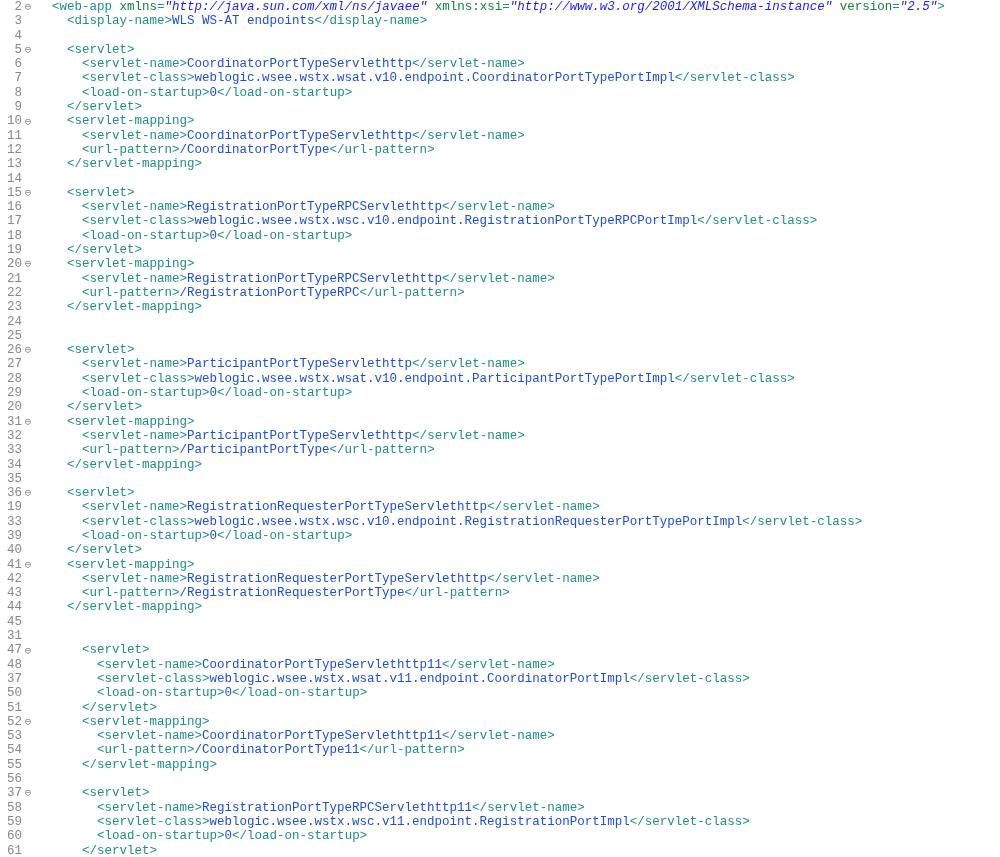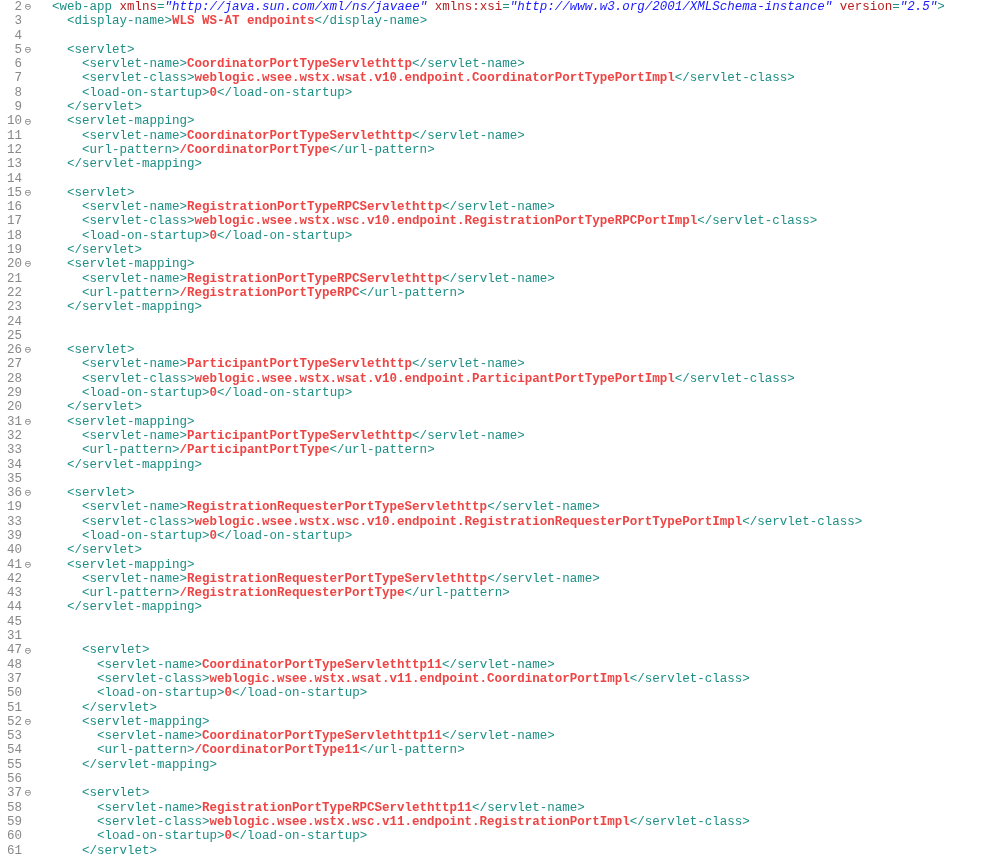--- a/index.html
+++ b/index.html
@@ -5,23 +5,23 @@
   html,body{margin:0;padding:0;background:#fff;}
   body{font-family:Consolas,Menlo,Monaco,"Courier New",monospace;font-size:12.5px;line-height:14.3px;color:#222;}
   .editor{display:flex;align-items:flex-start;}
   .gutter{flex:0 0 auto;text-align:right;padding:0 2px 0 4px;color:#888;-webkit-user-select:none;user-select:none;}
   .gutter .ln{display:flex;justify-content:flex-end;align-items:center;height:14.3px;}
   .gutter .num{min-width:18px;text-align:right;}
   .fold{display:inline-block;width:10px;text-align:center;font-size:11px;line-height:14px;padding-left:1px;}
   .code{flex:1 1 auto;white-space:pre;padding-left:2px;}
   .code .row{height:14.3px;}
   .tag{color:#1f8f86;}        
-  .attr{color:#b91c1c;}       
+  .attr{color:#15803d;}       
   .aval{color:#1a1aff;font-style:italic;} 
-  .txt{color:#ef4444;font-weight:700;} 
+  .txt{color:#1d4ed8;font-weight:400;} 
   .ang{color:#1f8f86;}
 </style>
 </head>
 <body>
 
 <div class="editor">
   <div class="gutter" id="gutter">
       <div class="ln">
         <span class="num">2</span>
         <span class="fold">⊖</span>

